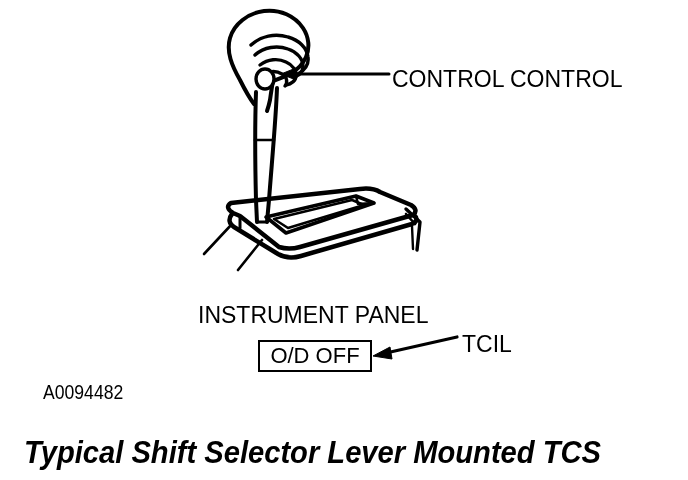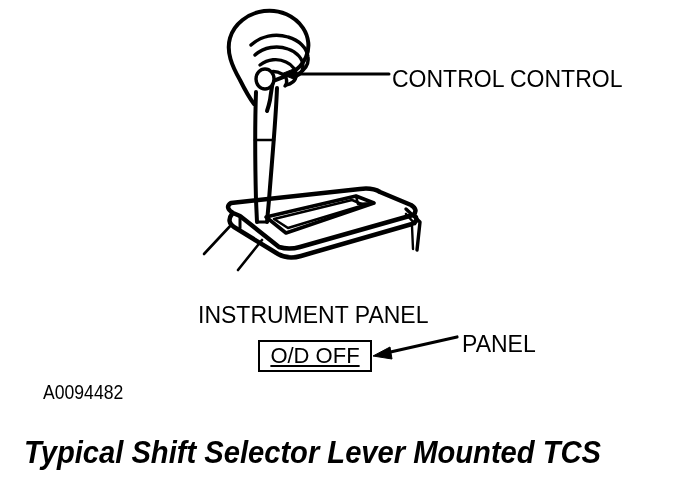--- a/index.html
+++ b/index.html
@@ -68,21 +68,20 @@
     position: absolute;
     left: 0;
     top: 0;
     width: 110px;
     height: 28px;
     display: flex;
     align-items: center;
     justify-content: center;
     font-size: 22px;
     font-family: "Liberation Sans", sans-serif;
-    text-decoration: underline;
   }
   #part-number {
     left: 43px;
     top: 381px;
     font-size: 20px;
     font-family: "Liberation Sans Narrow", "Liberation Sans", sans-serif;
     transform: scaleX(0.88);
     transform-origin: left center;
   }
   #figure-caption {
@@ -215,19 +214,19 @@
   <div class="lbl" id="tcs-callout">
     <div class="callout-line">CONTROL CONTROL</div>
   </div>
 
   <div class="lbl" id="instrument-panel-label">INSTRUMENT PANEL</div>
 
   <div id="od-off-box">
     <div id="od-off-text">O/D OFF</div>
   </div>
 
-  <div class="lbl" id="tcil-label">PANEL</div>
+  <div class="lbl" id="tcil-label">TCIL</div>
 
   <div class="lbl" id="part-number">A0094482</div>
 
   <div class="lbl" id="figure-caption">Typical Shift Selector Lever Mounted TCS</div>
 
 </div>
 
 </body></html>

